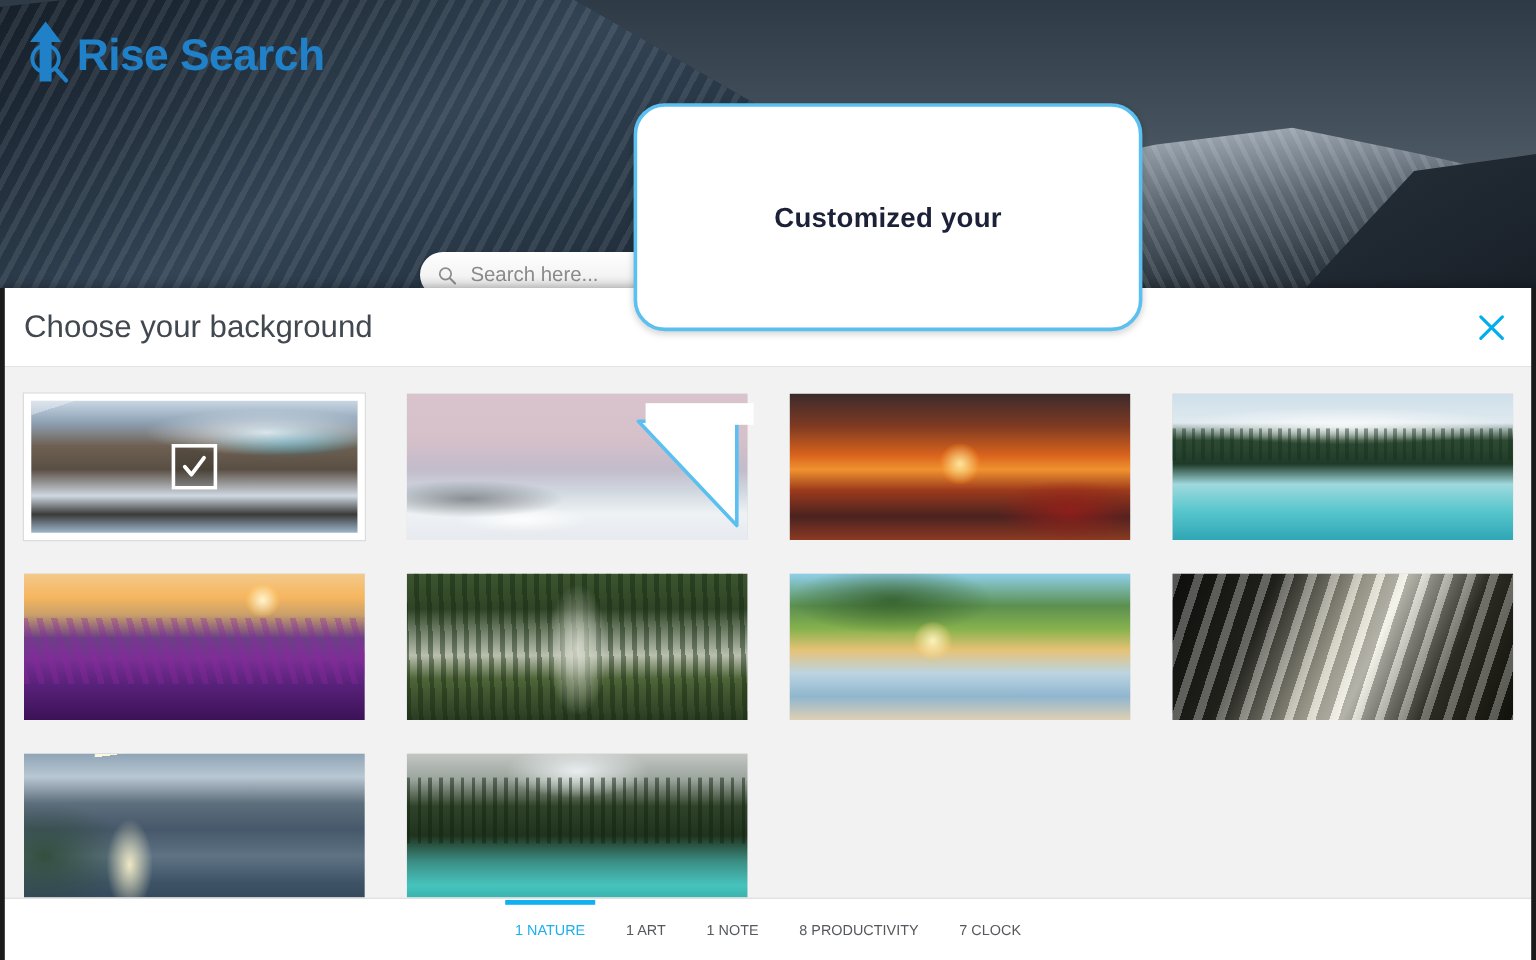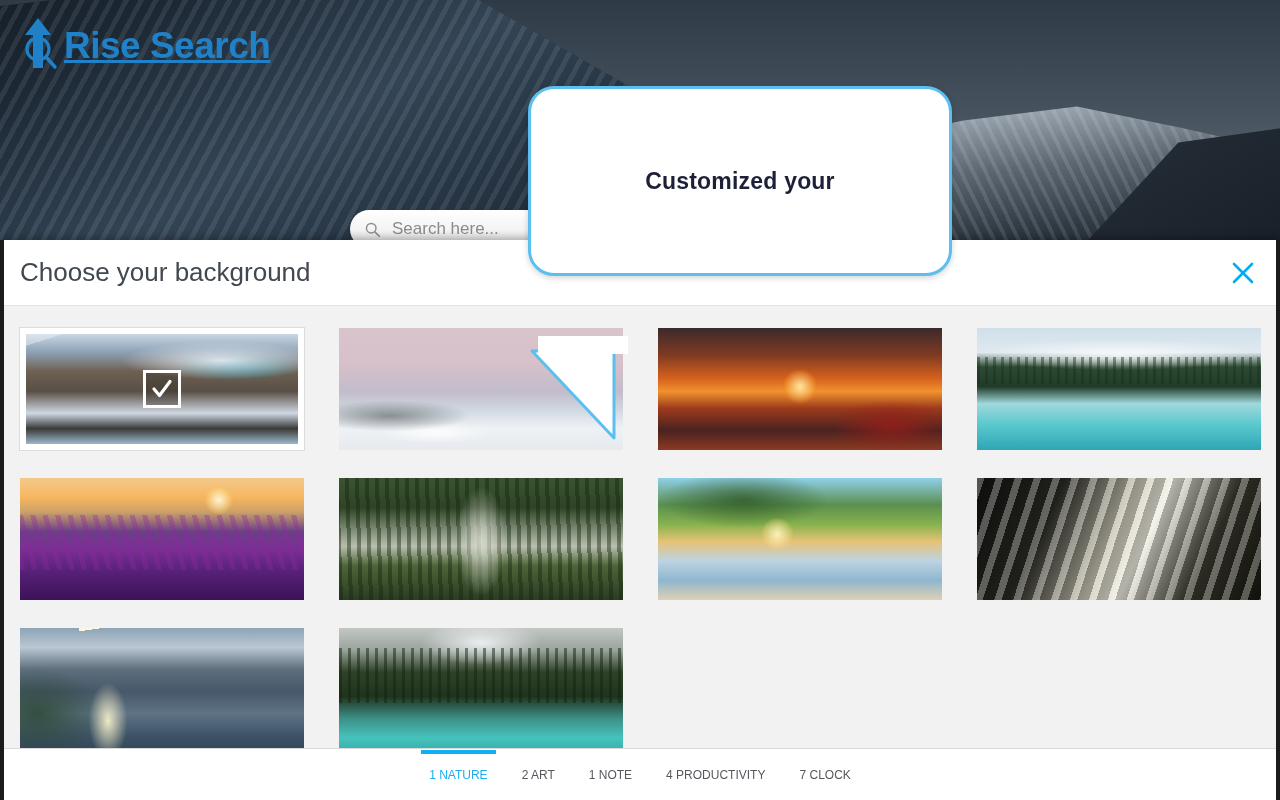--- a/index.html
+++ b/index.html
@@ -60,21 +60,20 @@
   .logo {
     position: absolute; left: 18px; top: 16px;
     display: flex; align-items: center; gap: 4px;
     z-index: 5;
   }
   .logo-icon { width: 42px; height: 58px; display:block; }
   .logo-text {
     font-size: 37px; font-weight: bold; color: #2081c8;
     letter-spacing: -0.5px; line-height: 1;
     font-family: "Liberation Sans", sans-serif;
-    text-decoration: underline;
   }
 
   
   .nt-heading {
     position: absolute; left: 0; right: 0; top: 158px;
     text-align: center;
     color: #ffffff; font-size: 30px; font-weight: bold;
     text-shadow: 0 1px 4px rgba(0,0,0,.45);
     z-index: 3;
   }
@@ -337,23 +336,23 @@
             <div class="thumb-img sc sc9"></div>
           </div>
           <div class="thumb">
             <div class="thumb-img sc sc10"></div>
           </div>
         </div>
     </div>
 
     <div class="tabbar" id="tabbar">
         <button class="tab active">1 NATURE</button>
-        <button class="tab">2 ART</button>
+        <button class="tab">1 ART</button>
         <button class="tab">1 NOTE</button>
-        <button class="tab">4 PRODUCTIVITY</button>
+        <button class="tab">8 PRODUCTIVITY</button>
         <button class="tab">7 CLOCK</button>
       </div>
   </div>
 
   <div class="callout">
     <div class="callout-box">
       <div class="callout-line">Customized your</div>
     </div>
     <svg class="callout-tail" viewBox="0 0 200 190">
       <path d="M96 95 L96 182 L14 95 Z" fill="#ffffff" stroke="#5bc0f0" stroke-width="3" stroke-linejoin="round"></path>

